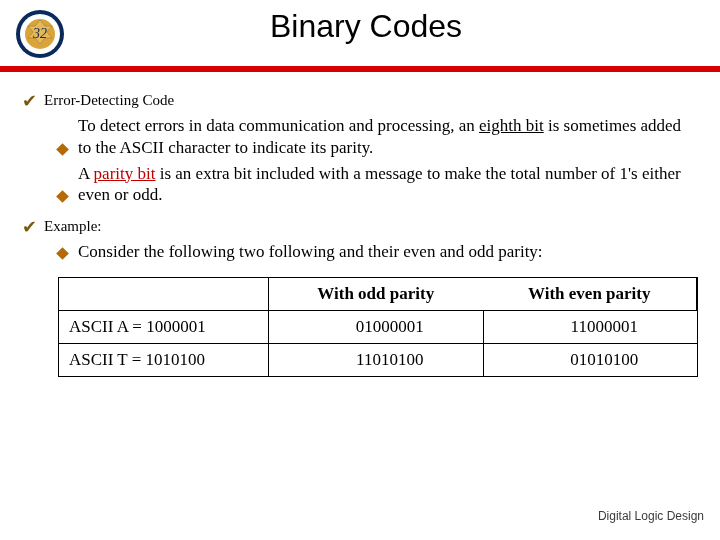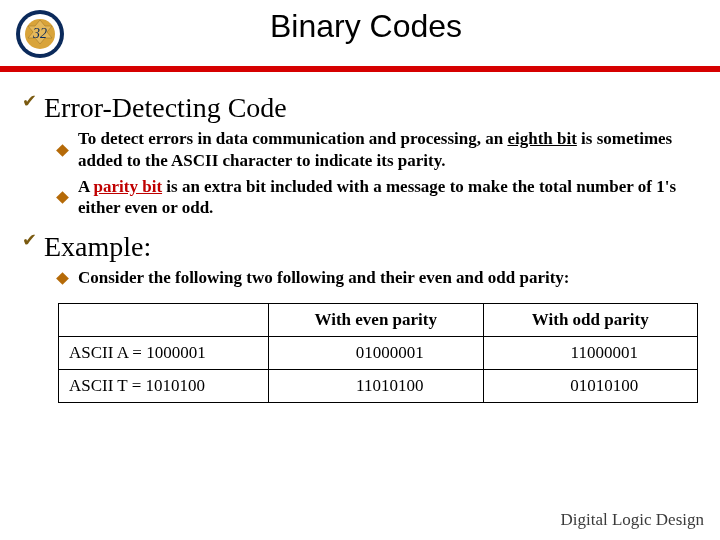--- a/index.html
+++ b/index.html
@@ -46,29 +46,28 @@
     align-items: flex-start;
     margin-top: 6px;
     margin-bottom: 4px;
   }
   .h2row .bul {
     width: 22px;
     flex: 0 0 22px;
     text-align: left;
   }
   .h2row .txt {
-    font-size: 28px;
+    font-size: 15px;
   }
   .subrow {
     display: flex;
-    align-items: center;
+    align-items: flex-end;
     margin: 4px 0 4px 36px;
     font-size: 17px;
     line-height: 1.28;
-    font-weight: bold;
   }
   .subrow .bul {
     width: 20px;
     flex: 0 0 20px;
     color: #b56a08;
     font-size: 13px;
     padding-top: 2px;
   }
   .subrow .txt { flex: 1; }
   .u { text-decoration: underline; }
@@ -86,23 +85,23 @@
   .tcell {
     padding: 6px 10px;
   }
   .c0 { flex: 0 0 210px; border-right: 1px solid #000; }
   .c1 { flex: 1; text-align: center; border-right: 1px solid #000; }
   .c2 { flex: 1; text-align: center; }
   .thead .tcell { font-weight: bold; }
   .footer {
     position: absolute;
     right: 16px;
-    bottom: 10px;
-    font-family: Liberation Serif, serif;
-    font-size: 17px;
+    bottom: 17px;
+    font-family: Liberation Sans, sans-serif;
+    font-size: 12px;
     color: #3b3b3b;
   }
   .diam-icon {
     display: inline-block;
     transform: rotate(45deg);
     width: 9px; height: 9px;
     background: #b56a08;
     margin-top: 4px;
   }
   .check-icon {
@@ -158,22 +157,22 @@
   <div class="subrow">
     <span class="bul"><span class="diam-icon"></span></span>
     <span class="txt">Consider the following two following and their even and odd parity:</span>
   </div>
 
 </div>
 
 <div class="table-wrap">
   <div class="trow thead">
     <div class="tcell c0"></div>
+    <div class="tcell c2">With odd parity</div>
     <div class="tcell c1">With even parity</div>
-    <div class="tcell c2">With odd parity</div>
   </div>
   <div class="trow">
     <div class="tcell c0">ASCII A = 1000001</div>
     <div class="tcell c1">01000001</div>
     <div class="tcell c2">11000001</div>
   </div>
   <div class="trow">
     <div class="tcell c0">ASCII T = 1010100</div>
     <div class="tcell c1">11010100</div>
     <div class="tcell c2">01010100</div>

